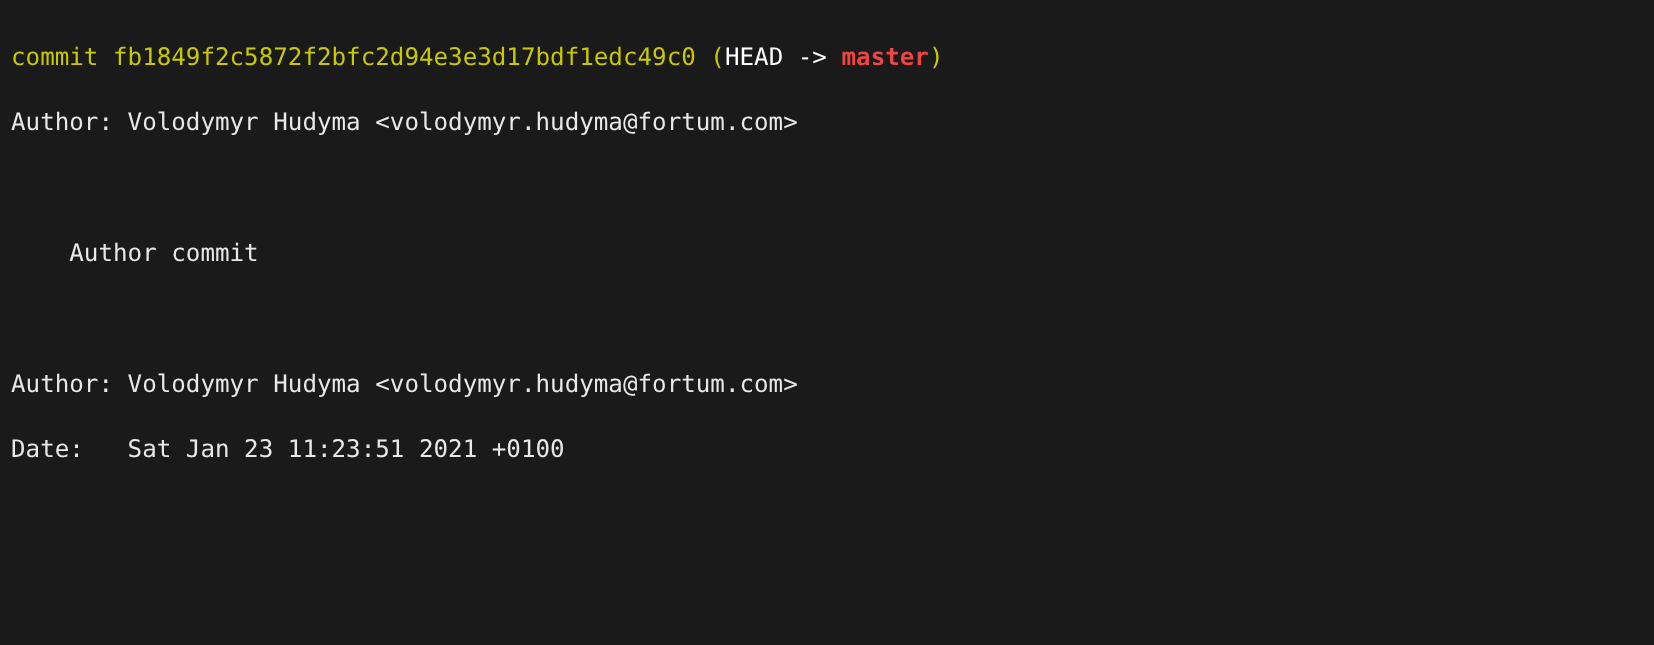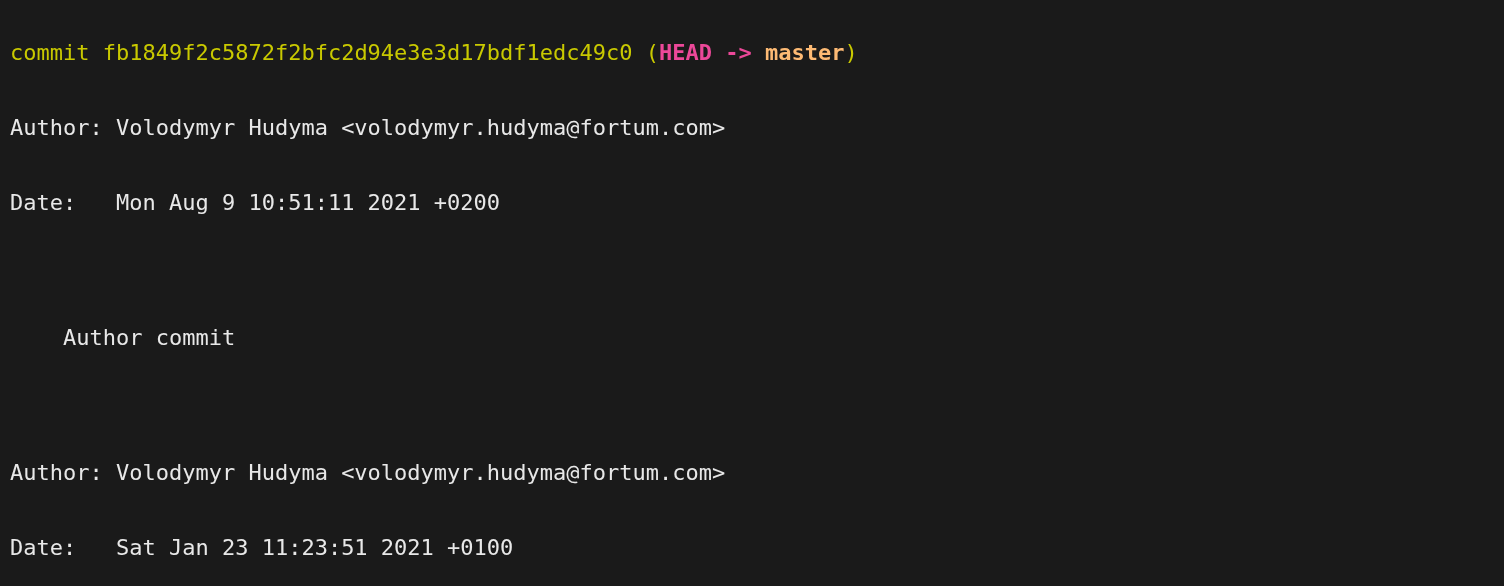--- a/index.html
+++ b/index.html
@@ -21,39 +21,37 @@
     .terminal {
       white-space: pre;
     }
     .line {
       display: block;
     }
     .yellow {
       color: #c9c900;
     }
     .cyan {
-      color: #ec4899;
-      font-weight: bold;
+      color: #ffffff;
+      font-weight: normal;
     }
     .green {
-      color: #fdba74;
+      color: #ef4444;
       font-weight: bold;
     }
     .white {
       color: #e8e8e8;
-      margin-top: 16px;
     }
   </style>
 </head>
 <body>
 
 <div class="terminal">
 <span class="line"><span class="yellow">commit </span><span class="yellow">fb1849f2c5872f2bfc2d94e3e3d17bdf1edc49c0</span><span class="yellow"> (</span><span class="cyan">HEAD -&gt; </span><span class="green">master</span><span class="yellow">)</span></span>
 <span class="line white">Author: Volodymyr Hudyma &lt;volodymyr.hudyma@fortum.com&gt;</span>
-<span class="line white">Date:   Mon Aug 9 10:51:11 2021 +0200</span>
 <span class="line"> </span>
 <span class="line white">    Author commit</span>
 <span class="line"> </span>
 <span class="line white">Author: Volodymyr Hudyma &lt;volodymyr.hudyma@fortum.com&gt;</span>
 <span class="line white">Date:   Sat Jan 23 11:23:51 2021 +0100</span>
 
 
 
 
 

